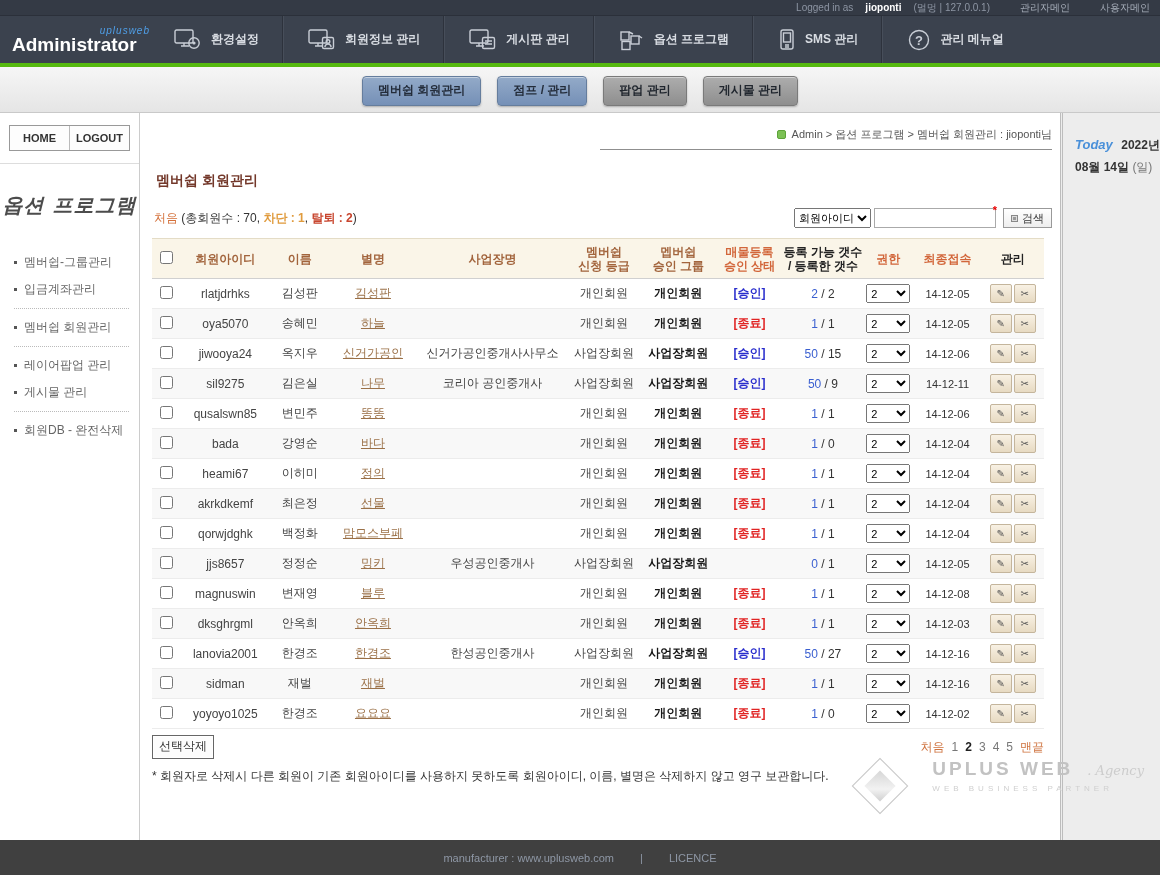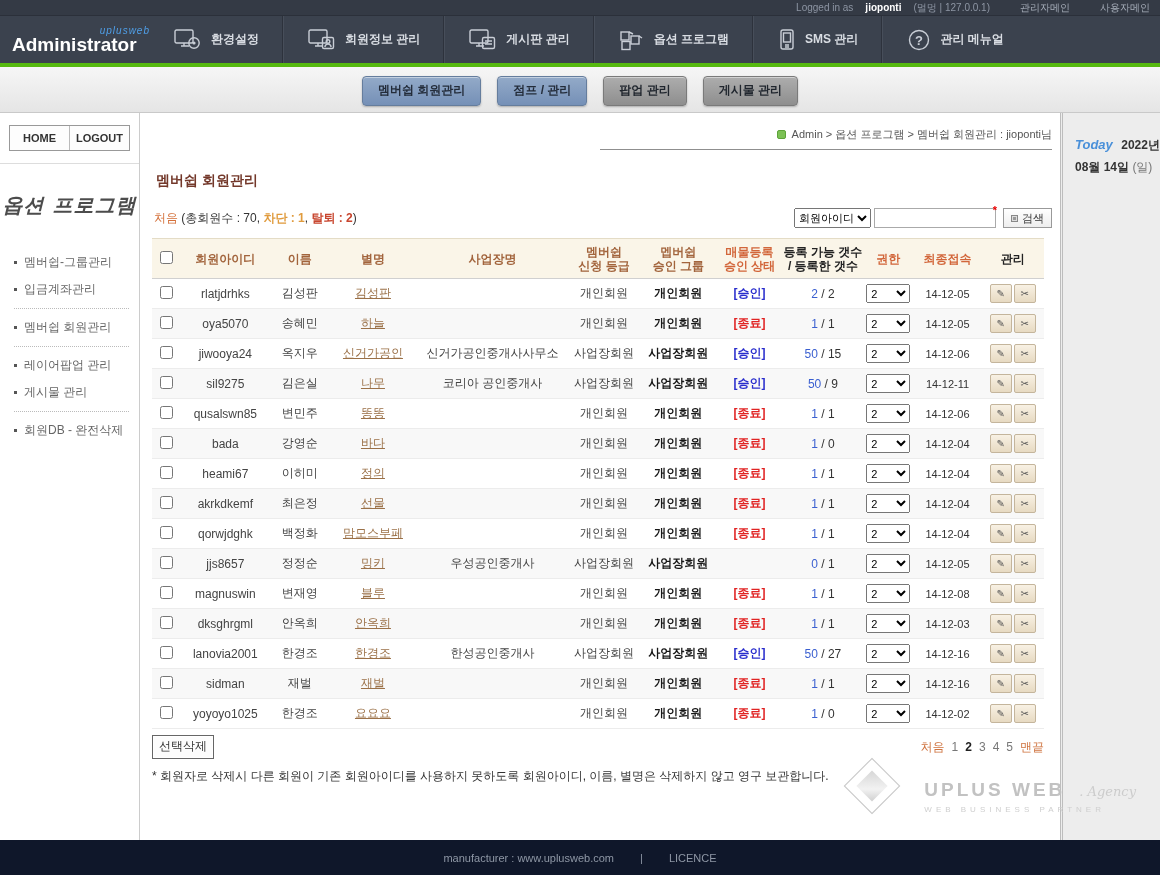--- a/index.html
+++ b/index.html
@@ -104,32 +104,32 @@
   .note { font-size:12px; color:#333; margin-top:9px; }
 
   
   .strip { width:100px; border-left:3px double #bdbdbd; background:#ededed; padding:22px 0 0 12px; }
   .today-label { color:#4a90d9; font-size:13px; font-weight:bold; font-style:italic; }
   .today-year { color:#333; font-size:12px; font-weight:bold; margin-left:4px; }
   .today-date { color:#333; font-size:12px; font-weight:bold; margin-top:5px; }
   .today-day { color:#777; font-weight:normal; }
 
   
-  .watermark { position:absolute; right:24px; bottom:26px; display:flex; align-items:flex-end; gap:22px; z-index:2; }
+  .watermark { position:absolute; right:16px; bottom:26px; display:flex; align-items:flex-start; gap:22px; z-index:2; }
   .wm-diamond { width:40px; height:40px; border:1px solid #c6c6c6; transform:rotate(45deg); margin:8px 10px;
                 display:flex; align-items:center; justify-content:center; background:#fff; }
   .wm-inner { width:22px; height:22px; background:linear-gradient(135deg,#d6d6d6,#f2f2f2 60%,#cfcfcf); }
   .wm-texts { display:flex; flex-direction:column; gap:4px; }
   .wm-line1 { display:flex; align-items:baseline; gap:14px; }
   .wm-brand { font-size:19px; font-weight:bold; letter-spacing:3px; color:#c2c2c2; }
   .wm-script { font-family:"DejaVu Serif", serif; font-style:italic; font-size:13px; color:#cclass; color:#cccccc; }
   .wm-tagline { font-size:8px; letter-spacing:4px; color:#cfcfcf; }
 
   
-  .footer { height:35px; background:#0f172a; display:flex; align-items:center; justify-content:center;
+  .footer { height:35px; background:#404040; display:flex; align-items:center; justify-content:center;
             gap:26px; font-size:11px; color:#8e97a5; }
 </style>
 </head>
 <body>
 
 <div class="topbar">
   <span>Logged in as</span>
   <span class="uname">jioponti</span>
   <span>(멀멍 | 127.0.0.1)</span>
   <span class="tblink">관리자메인</span>

